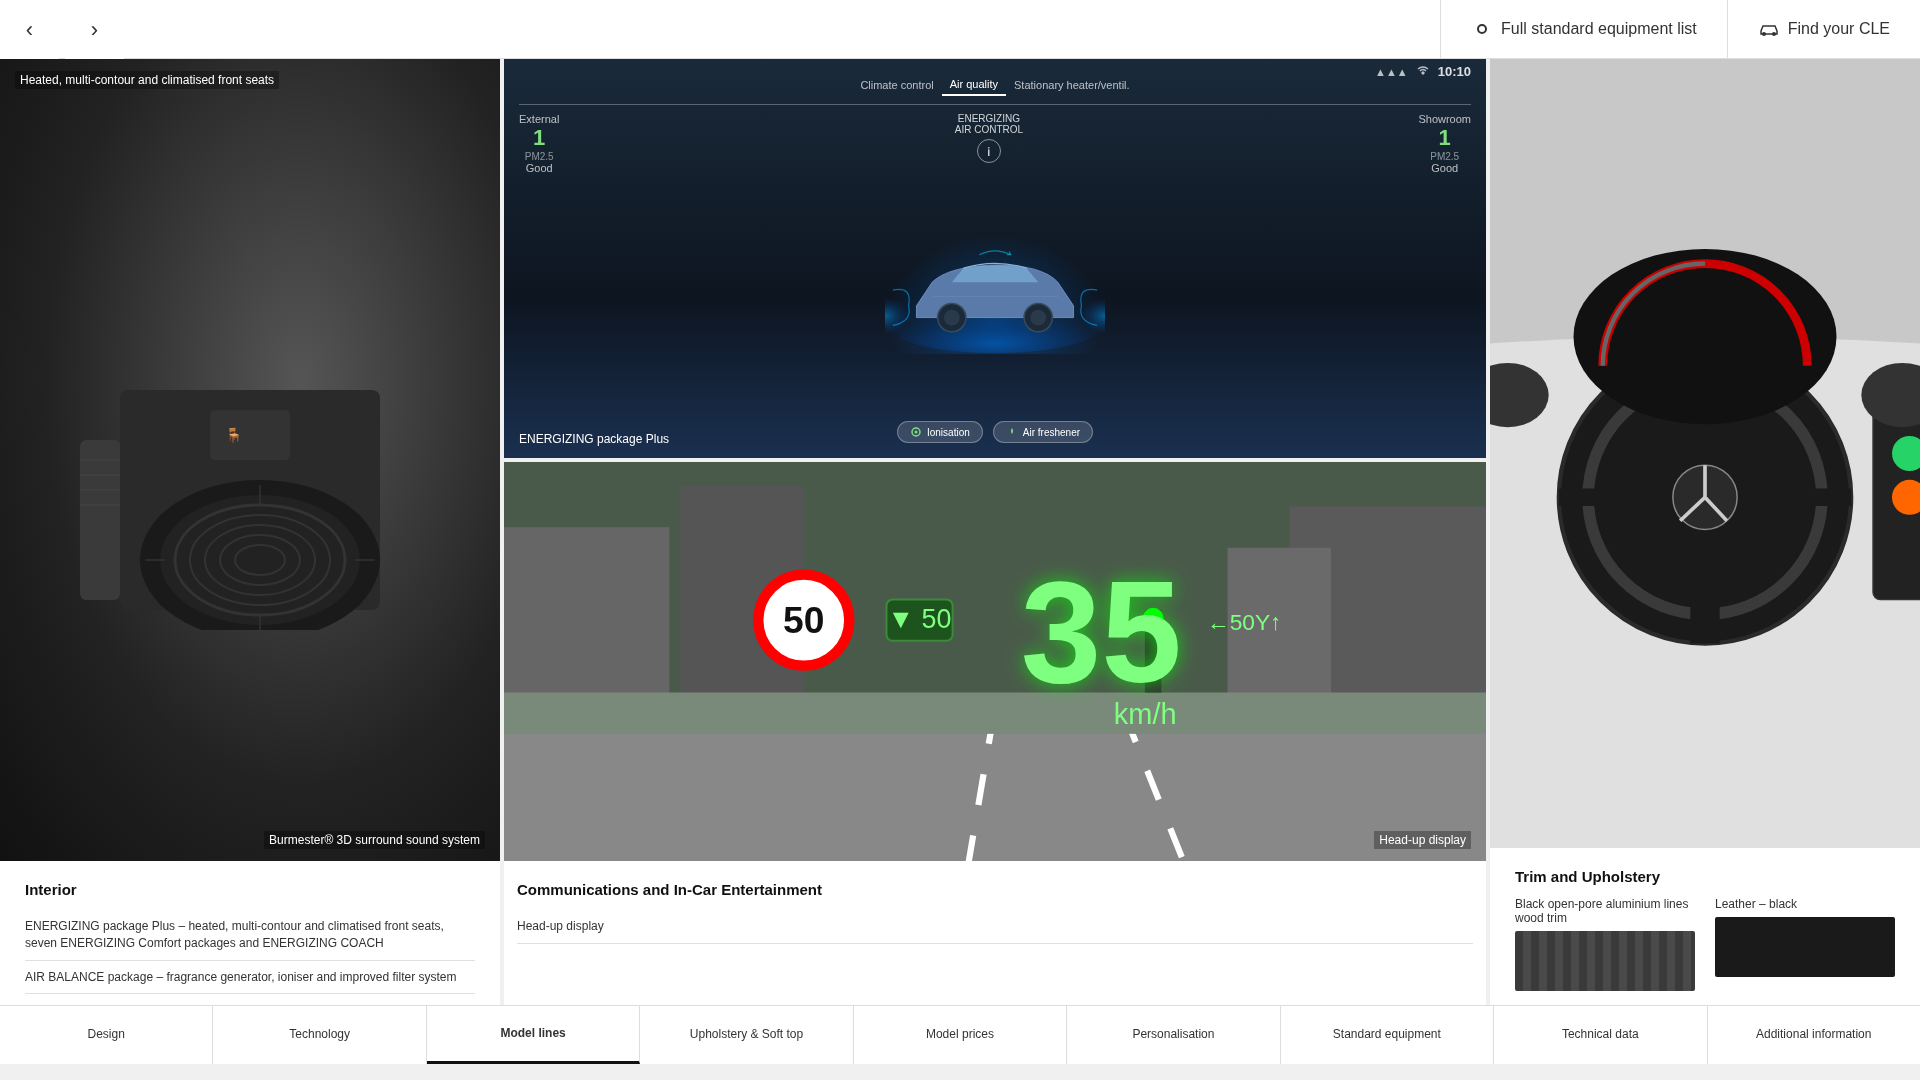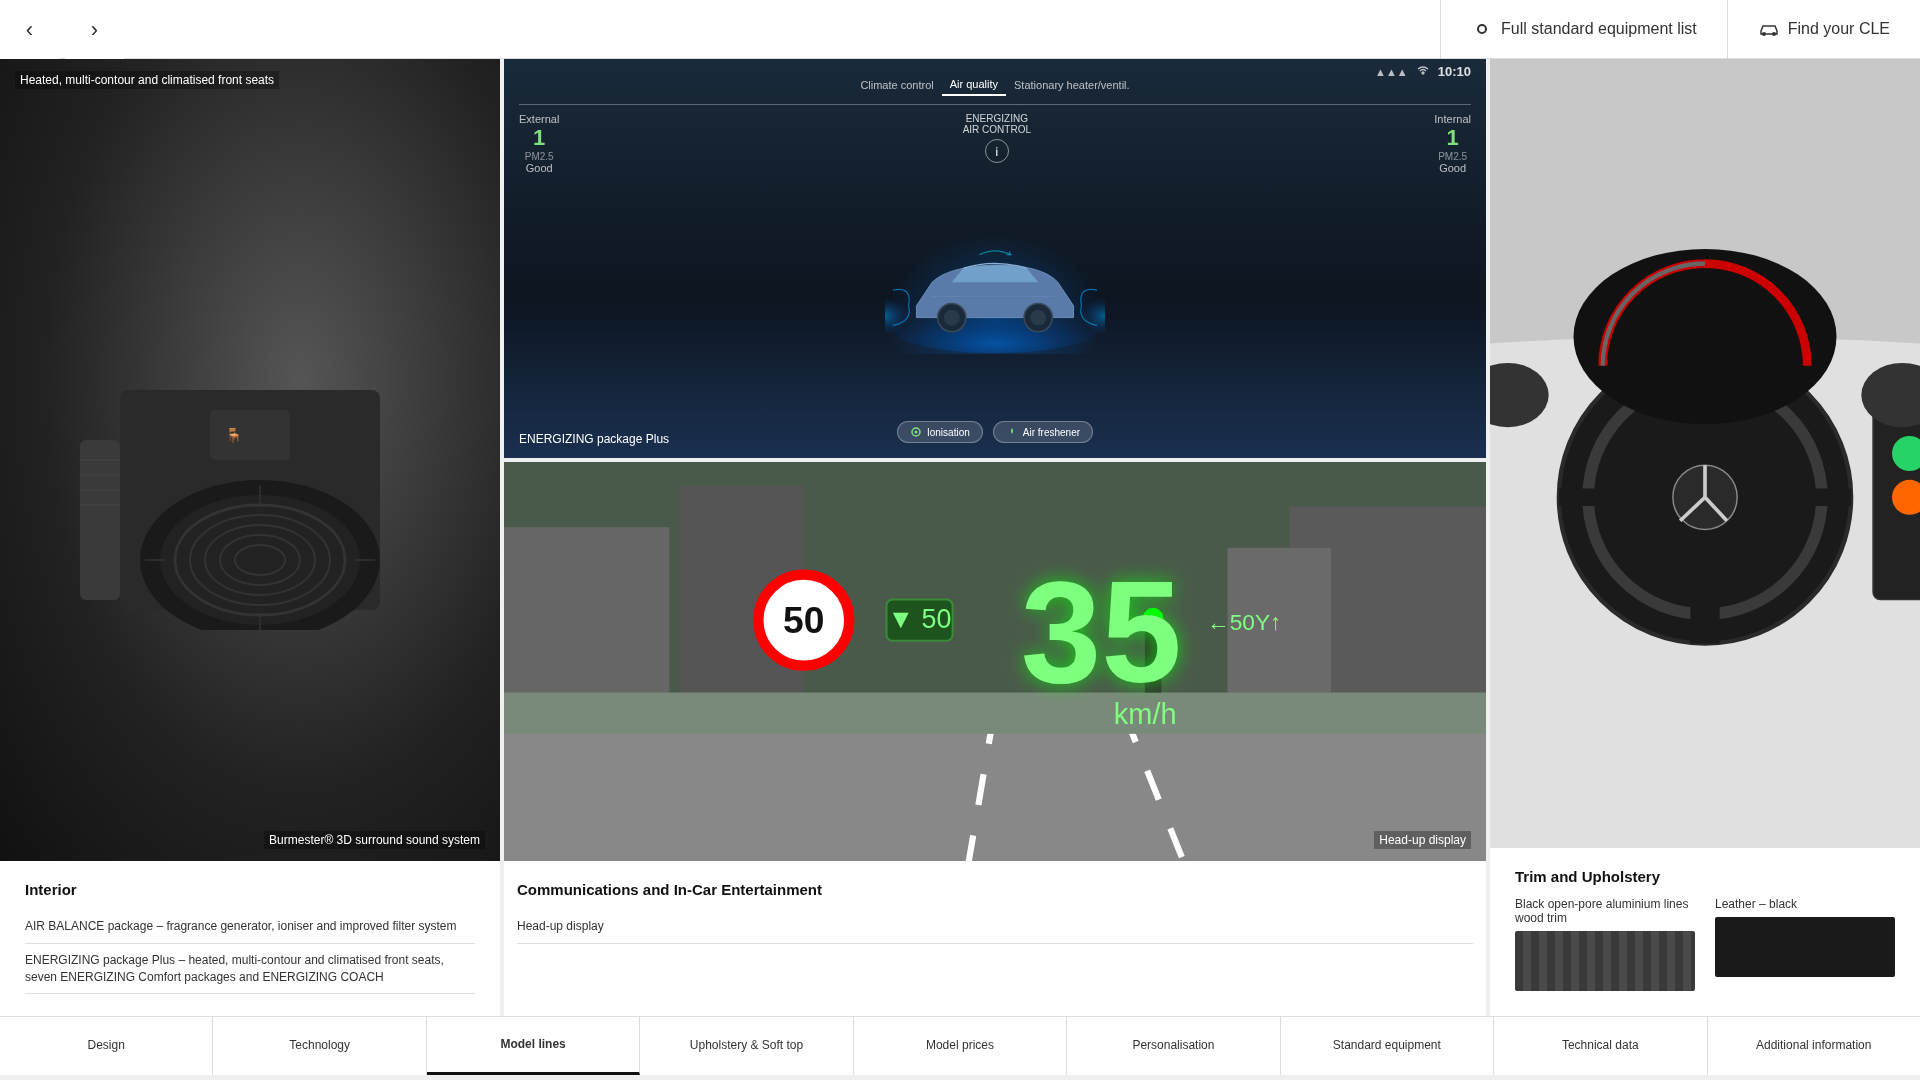--- a/index.html
+++ b/index.html
@@ -287,21 +287,21 @@
       height: 100%;
       display: flex;
       align-items: center;
       justify-content: center;
       background: linear-gradient(180deg, #3a4a3a 0%, #2a3a2a 40%, #1a2a1a 70%, #555 100%);
     }
 
     
     .bottom-nav {
       position: absolute;
-      bottom: 5px; left: 0; right: 0;
+      bottom: 16px; left: 0; right: 0;
       height: 59px;
       background: #fff;
       display: flex;
       border-top: 1px solid #ddd;
     }
     .nav-item {
       flex: 1;
       display: flex;
       align-items: center;
       justify-content: center;
@@ -406,22 +406,22 @@
           <line x1="20" y1="185" x2="60" y2="185" stroke="#444" stroke-width="1"></line>
           <line x1="20" y1="200" x2="60" y2="200" stroke="#444" stroke-width="1"></line>
           <line x1="20" y1="215" x2="60" y2="215" stroke="#444" stroke-width="1"></line>
         </svg>
       </div>
       <span class="img-caption-tl">Heated, multi-contour and climatised front seats</span>
       <span class="img-caption">Burmester® 3D surround sound system</span>
     </div>
     <div class="left-info">
       <div class="section-title">Interior</div>
+      <div class="info-item">ENERGIZING package Plus – heated, multi-contour and climatised front seats, seven ENERGIZING Comfort packages and ENERGIZING COACH</div>
       <div class="info-item">AIR BALANCE package – fragrance generator, ioniser and improved filter system</div>
-      <div class="info-item">ENERGIZING package Plus – heated, multi-contour and climatised front seats, seven ENERGIZING Comfort packages and ENERGIZING COACH</div>
     </div>
   </div>
 
   <div class="col-sep"></div>
 
   <div class="mid-col">
     <div class="mid-top">
       <div class="img-climate">
 
         <div class="clock-info">
@@ -449,21 +449,21 @@
             <div class="unit" style="font-size:10px;color:rgba(255,255,255,0.5);">PM2.5</div>
             <div style="font-size:11px;color:rgba(255,255,255,0.7);">Good</div>
           </div>
           <div style="text-align:center;display:flex;flex-direction:column;align-items:center;">
             <div style="color:rgba(255,255,255,0.8);font-size:10px;width:70px;text-align:center;">ENERGIZING AIR CONTROL</div>
             <div style="width:24px;height:24px;border-radius:50%;border:1px solid rgba(255,255,255,0.5);display:flex;align-items:center;justify-content:center;margin-top:4px;">
               <span style="color:#fff;font-size:12px;">ℹ</span>
             </div>
           </div>
           <div class="climate-stat">
-            <div style="color:rgba(255,255,255,0.7);font-size:11px;">Internal</div>
+            <div style="color:rgba(255,255,255,0.7);font-size:11px;">Showroom</div>
             <div class="val" style="font-size:22px;font-weight:bold;color:#7fdf7f;">1</div>
             <div class="unit" style="font-size:10px;color:rgba(255,255,255,0.5);">PM2.5</div>
             <div style="font-size:11px;color:rgba(255,255,255,0.7);">Good</div>
           </div>
         </div>
 
         <div class="climate-center">
           <div class="car-glow">
             <svg width="280" height="130" viewBox="0 0 280 130">
 

